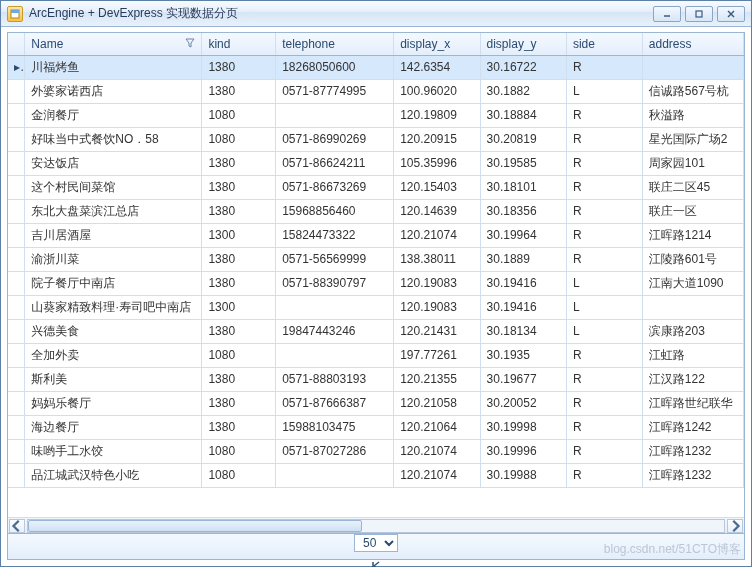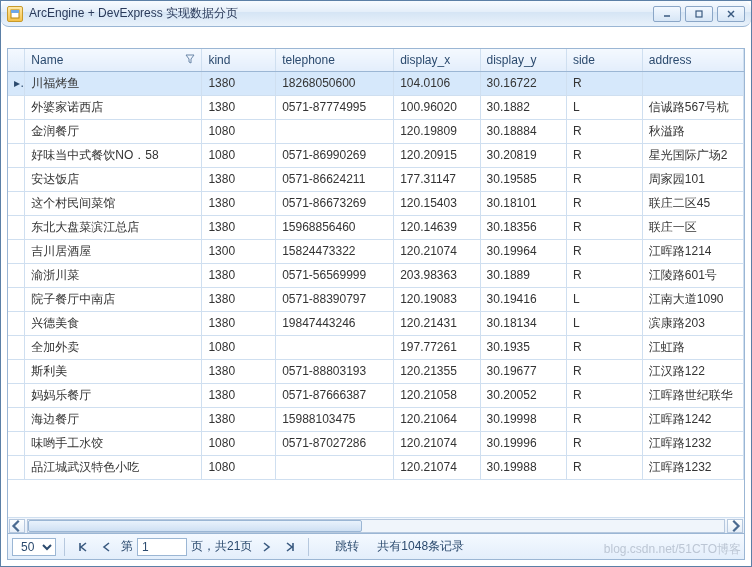--- a/index.html
+++ b/index.html
@@ -11,21 +11,20 @@
     display: flex; flex-direction: column;
     position: relative;
   }
   .titlebar {
     height: 26px;
     background: linear-gradient(#f7fbff, #e4eef9 45%, #d6e5f5 46%, #e9f2fb);
     border-bottom: 1px solid #9bb6d4;
     display: flex; align-items: center;
     padding: 0 6px;
     color: #2a3a5a;
-    border-radius: 8px;
   }
   .titlebar .app-icon {
     width: 16px; height: 16px; margin-right: 6px;
     background: linear-gradient(#ffe9a8,#f5c24a);
     border:1px solid #c79a2c; border-radius:2px;
     display:flex;align-items:center;justify-content:center;
   }
   .titlebar .app-icon svg{width:10px;height:10px}
   .titlebar .title { flex:1; }
   .win-btns { display:flex; gap:4px; }
@@ -37,21 +36,20 @@
     display:flex;align-items:center;justify-content:center;
     color:#3a5a80;
     font-size:10px;
     cursor:pointer;
   }
   .win-btn svg{width:10px;height:10px}
   .client {
     flex:1; padding:5px 6px 6px 6px;
     display:flex; flex-direction:column;
     min-height:0;
-    margin-top:16px;
   }
   .grid-wrap{
     flex:1;
     border:1px solid #9bb6d4;
     display:flex; flex-direction:column;
     min-height:0;
     background:#fff;
   }
   .grid-scroll{ flex:1; overflow:hidden; position:relative; }
   table.grid { border-collapse:collapse; width:100%; table-layout:fixed; }
@@ -93,20 +91,21 @@
   .hscroll .track{flex:1;height:14px;border:1px solid #b6c8de;background:#f0f5fb;margin:0 1px;position:relative}
   .hscroll .thumb{position:absolute;left:0;top:0;height:100%;width:48%;background:linear-gradient(#e9f2fc,#cfe0f3);border:1px solid #9bb6d4;border-radius:2px}
   .pager{
     height:26px;
     border:1px solid #9bb6d4; border-top:none;
     background: linear-gradient(#f4f9ff,#e3eefb);
     display:flex; align-items:center;
     padding:0 4px;
     gap:4px;
     color:#2b4a6e;
+    flex-direction:column;
   }
   .pager .sep{width:1px;height:18px;background:#b6c8de;margin:0 4px}
   .pager select, .pager input[type=text]{
     border:1px solid #9bb6d4;
     background:#fff;
     height:18px; font-size:12px;
     padding:0 4px;
     color:#2b4a6e;
   }
   .pager input.page{width:50px;text-align:left}
@@ -182,21 +181,21 @@
               <th>side</th>
               <th>address</th>
             </tr>
           </thead>
           <tbody id="grid-body">
           <tr class="selected">
                 <td class="col-indicator">▸</td>
                 <td>川福烤鱼</td>
                 <td>1380</td>
                 <td>18268050600</td>
-                <td>104.0106</td>
+                <td>142.6354</td>
                 <td>30.16722</td>
                 <td>R</td>
                 <td></td>
               </tr>
               <tr>
                 <td class="col-indicator"></td>
                 <td>外婆家诺西店</td>
                 <td>1380</td>
                 <td>0571-87774995</td>
                 <td>100.96020</td>
@@ -222,21 +221,21 @@
                 <td>120.20915</td>
                 <td>30.20819</td>
                 <td>R</td>
                 <td>星光国际广场2</td>
               </tr>
               <tr>
                 <td class="col-indicator"></td>
                 <td>安达饭店</td>
                 <td>1380</td>
                 <td>0571-86624211</td>
-                <td>177.31147</td>
+                <td>105.35996</td>
                 <td>30.19585</td>
                 <td>R</td>
                 <td>周家园101</td>
               </tr>
               <tr>
                 <td class="col-indicator"></td>
                 <td>这个村民间菜馆</td>
                 <td>1380</td>
                 <td>0571-86673269</td>
                 <td>120.15403</td>
@@ -262,34 +261,44 @@
                 <td>120.21074</td>
                 <td>30.19964</td>
                 <td>R</td>
                 <td>江晖路1214</td>
               </tr>
               <tr>
                 <td class="col-indicator"></td>
                 <td>渝浙川菜</td>
                 <td>1380</td>
                 <td>0571-56569999</td>
-                <td>203.98363</td>
+                <td>138.38011</td>
                 <td>30.1889</td>
                 <td>R</td>
                 <td>江陵路601号</td>
               </tr>
               <tr>
                 <td class="col-indicator"></td>
                 <td>院子餐厅中南店</td>
                 <td>1380</td>
                 <td>0571-88390797</td>
                 <td>120.19083</td>
                 <td>30.19416</td>
                 <td>L</td>
                 <td>江南大道1090</td>
+              </tr>
+              <tr>
+                <td class="col-indicator"></td>
+                <td>山葵家精致料理·寿司吧中南店</td>
+                <td>1300</td>
+                <td></td>
+                <td>120.19083</td>
+                <td>30.19416</td>
+                <td>L</td>
+                <td></td>
               </tr>
               <tr>
                 <td class="col-indicator"></td>
                 <td>兴德美食</td>
                 <td>1380</td>
                 <td>19847443246</td>
                 <td>120.21431</td>
                 <td>30.18134</td>
                 <td>L</td>
                 <td>滨康路203</td>

